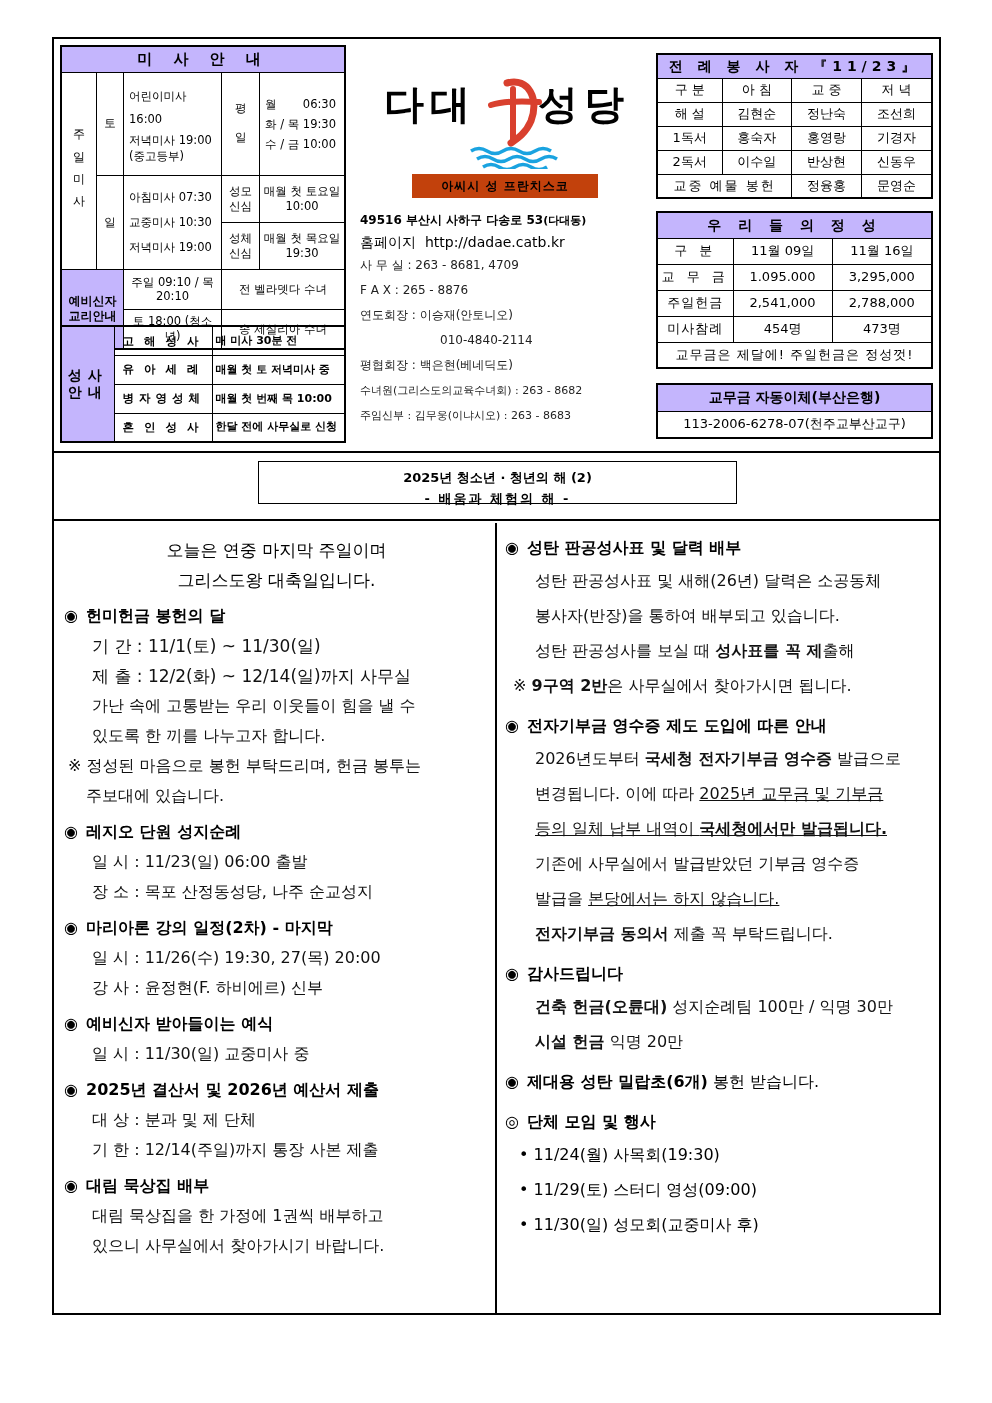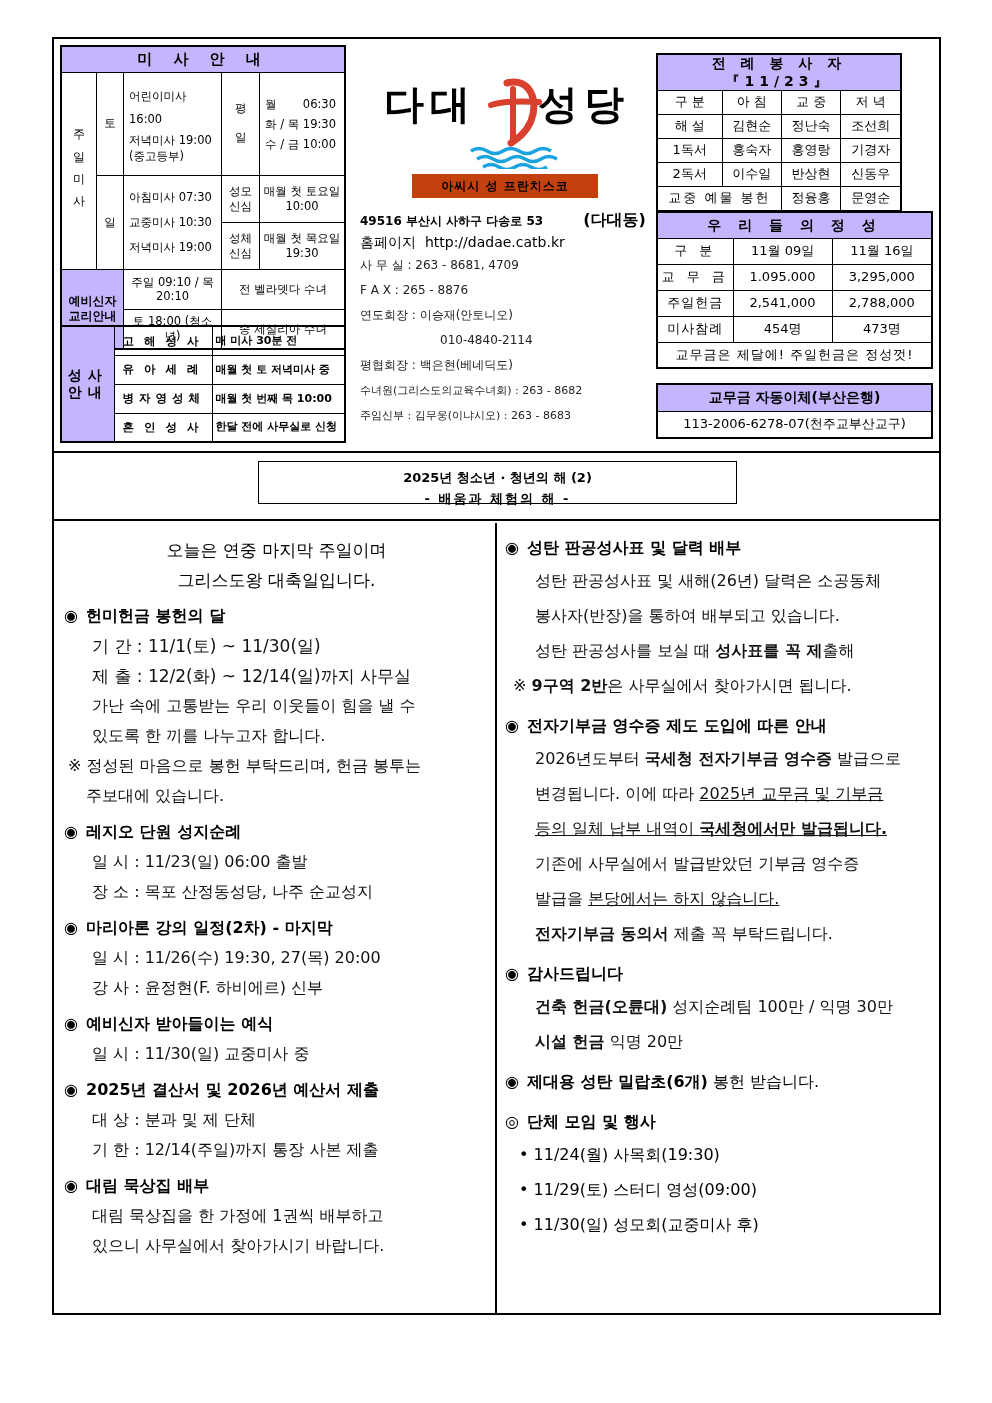--- a/index.html
+++ b/index.html
@@ -31,21 +31,21 @@
   .logo-text { position: absolute; left: 25px; top: 8px; font-size: 40px; font-weight: bold; letter-spacing: 3px; }
   .logo-text .g { display: inline-block; width: 46px; }
   .logo-mark { position: absolute; left: 110px; top: 0; }
   .patron { position: absolute; left: 358px; top: 135px; width: 186px; height: 24px; background: #c2410c; font-size: 12px; font-weight: bold; text-align: center; line-height: 24px; letter-spacing: 1px; }
   .addr { position: absolute; left: 306px; top: 170px; width: 290px; font-size: 12px; }
   .addr .line { height: 25px; line-height: 25px; white-space: nowrap; color: #222; }
   .addr .bold { font-weight: bold; color: #000; height: 22px; line-height: 22px; }
   .addr .sm { font-size: 11px; }
 
   
-  .serv { position: absolute; left: 602px; top: 14px; width: 246px; border: 2px solid #000; }
+  .serv { position: absolute; left: 602px; top: 14px; width: 277px; border: 2px solid #000; }
   .serv td { height: 24px; font-size: 13px; }
   .serv .title td { font-size: 14px; font-weight: bold; letter-spacing: 5px; }
   .off { position: absolute; left: 602px; top: 172px; width: 277px; border: 2px solid #000; }
   .off td { height: 26px; font-size: 13px; }
   .off .title td { font-size: 14px; font-weight: bold; letter-spacing: 6px; }
   .off .lbl { letter-spacing: 4px; }
   .bank { position: absolute; left: 602px; top: 344px; width: 277px; border: 2px solid #000; }
   .bank td { height: 27px; font-size: 13px; }
   .bank .title td { font-weight: bold; font-size: 14px; }
 
@@ -160,21 +160,21 @@
         <path d="M22 36 C 35 32, 55 32, 70 33" fill="none" stroke="#d9402e" stroke-width="6" stroke-linecap="round"></path>
         <path d="M44 20 L 44 70" fill="none" stroke="#d9402e" stroke-width="6" stroke-linecap="round"></path>
         <path d="M2 82 q 8 -5 16 0 t 16 0 t 16 0 t 16 0 t 16 0" fill="none" stroke="#1aa3e0" stroke-width="3.5"></path>
         <path d="M8 90 q 8 -5 16 0 t 16 0 t 16 0 t 16 0 t 16 0" fill="none" stroke="#1aa3e0" stroke-width="3.5"></path>
         <path d="M14 98 q 8 -5 16 0 t 16 0 t 16 0 t 16 0" fill="none" stroke="#1aa3e0" stroke-width="3.5"></path>
       </svg>
     </div>
     <div class="patron">아씨시 성 프란치스코</div>
 
     <div class="addr">
-      <div class="line bold"><span>49516 부산시 사하구 다송로 53</span><span style="font-size:16px;margin-left:40px;">(다대동)</span></div>
+      <div class="line bold"><span>49516 부산시 사하구 다송로 53</span><span style="font-size:11px;">(다대동)</span></div>
       <div class="line bold" style="font-weight:normal;color:#000;font-size:14px;"><span>홈페이지</span>&nbsp;&nbsp;<span>http://dadae.catb.kr</span></div>
       <div class="line">사 무 실 : 263 - 8681, 4709</div>
       <div class="line">F A X : 265 - 8876</div>
       <div class="line">연도회장 : 이승재(안토니오)</div>
       <div class="line" style="padding-left:80px;">010-4840-2114</div>
       <div class="line">평협회장 : 백은현(베네딕도)</div>
       <div class="line sm">수녀원(그리스도의교육수녀회) : 263 - 8682</div>
       <div class="line sm">주임신부 : 김무웅(이냐시오) : 263 - 8683</div>
     </div>
 

